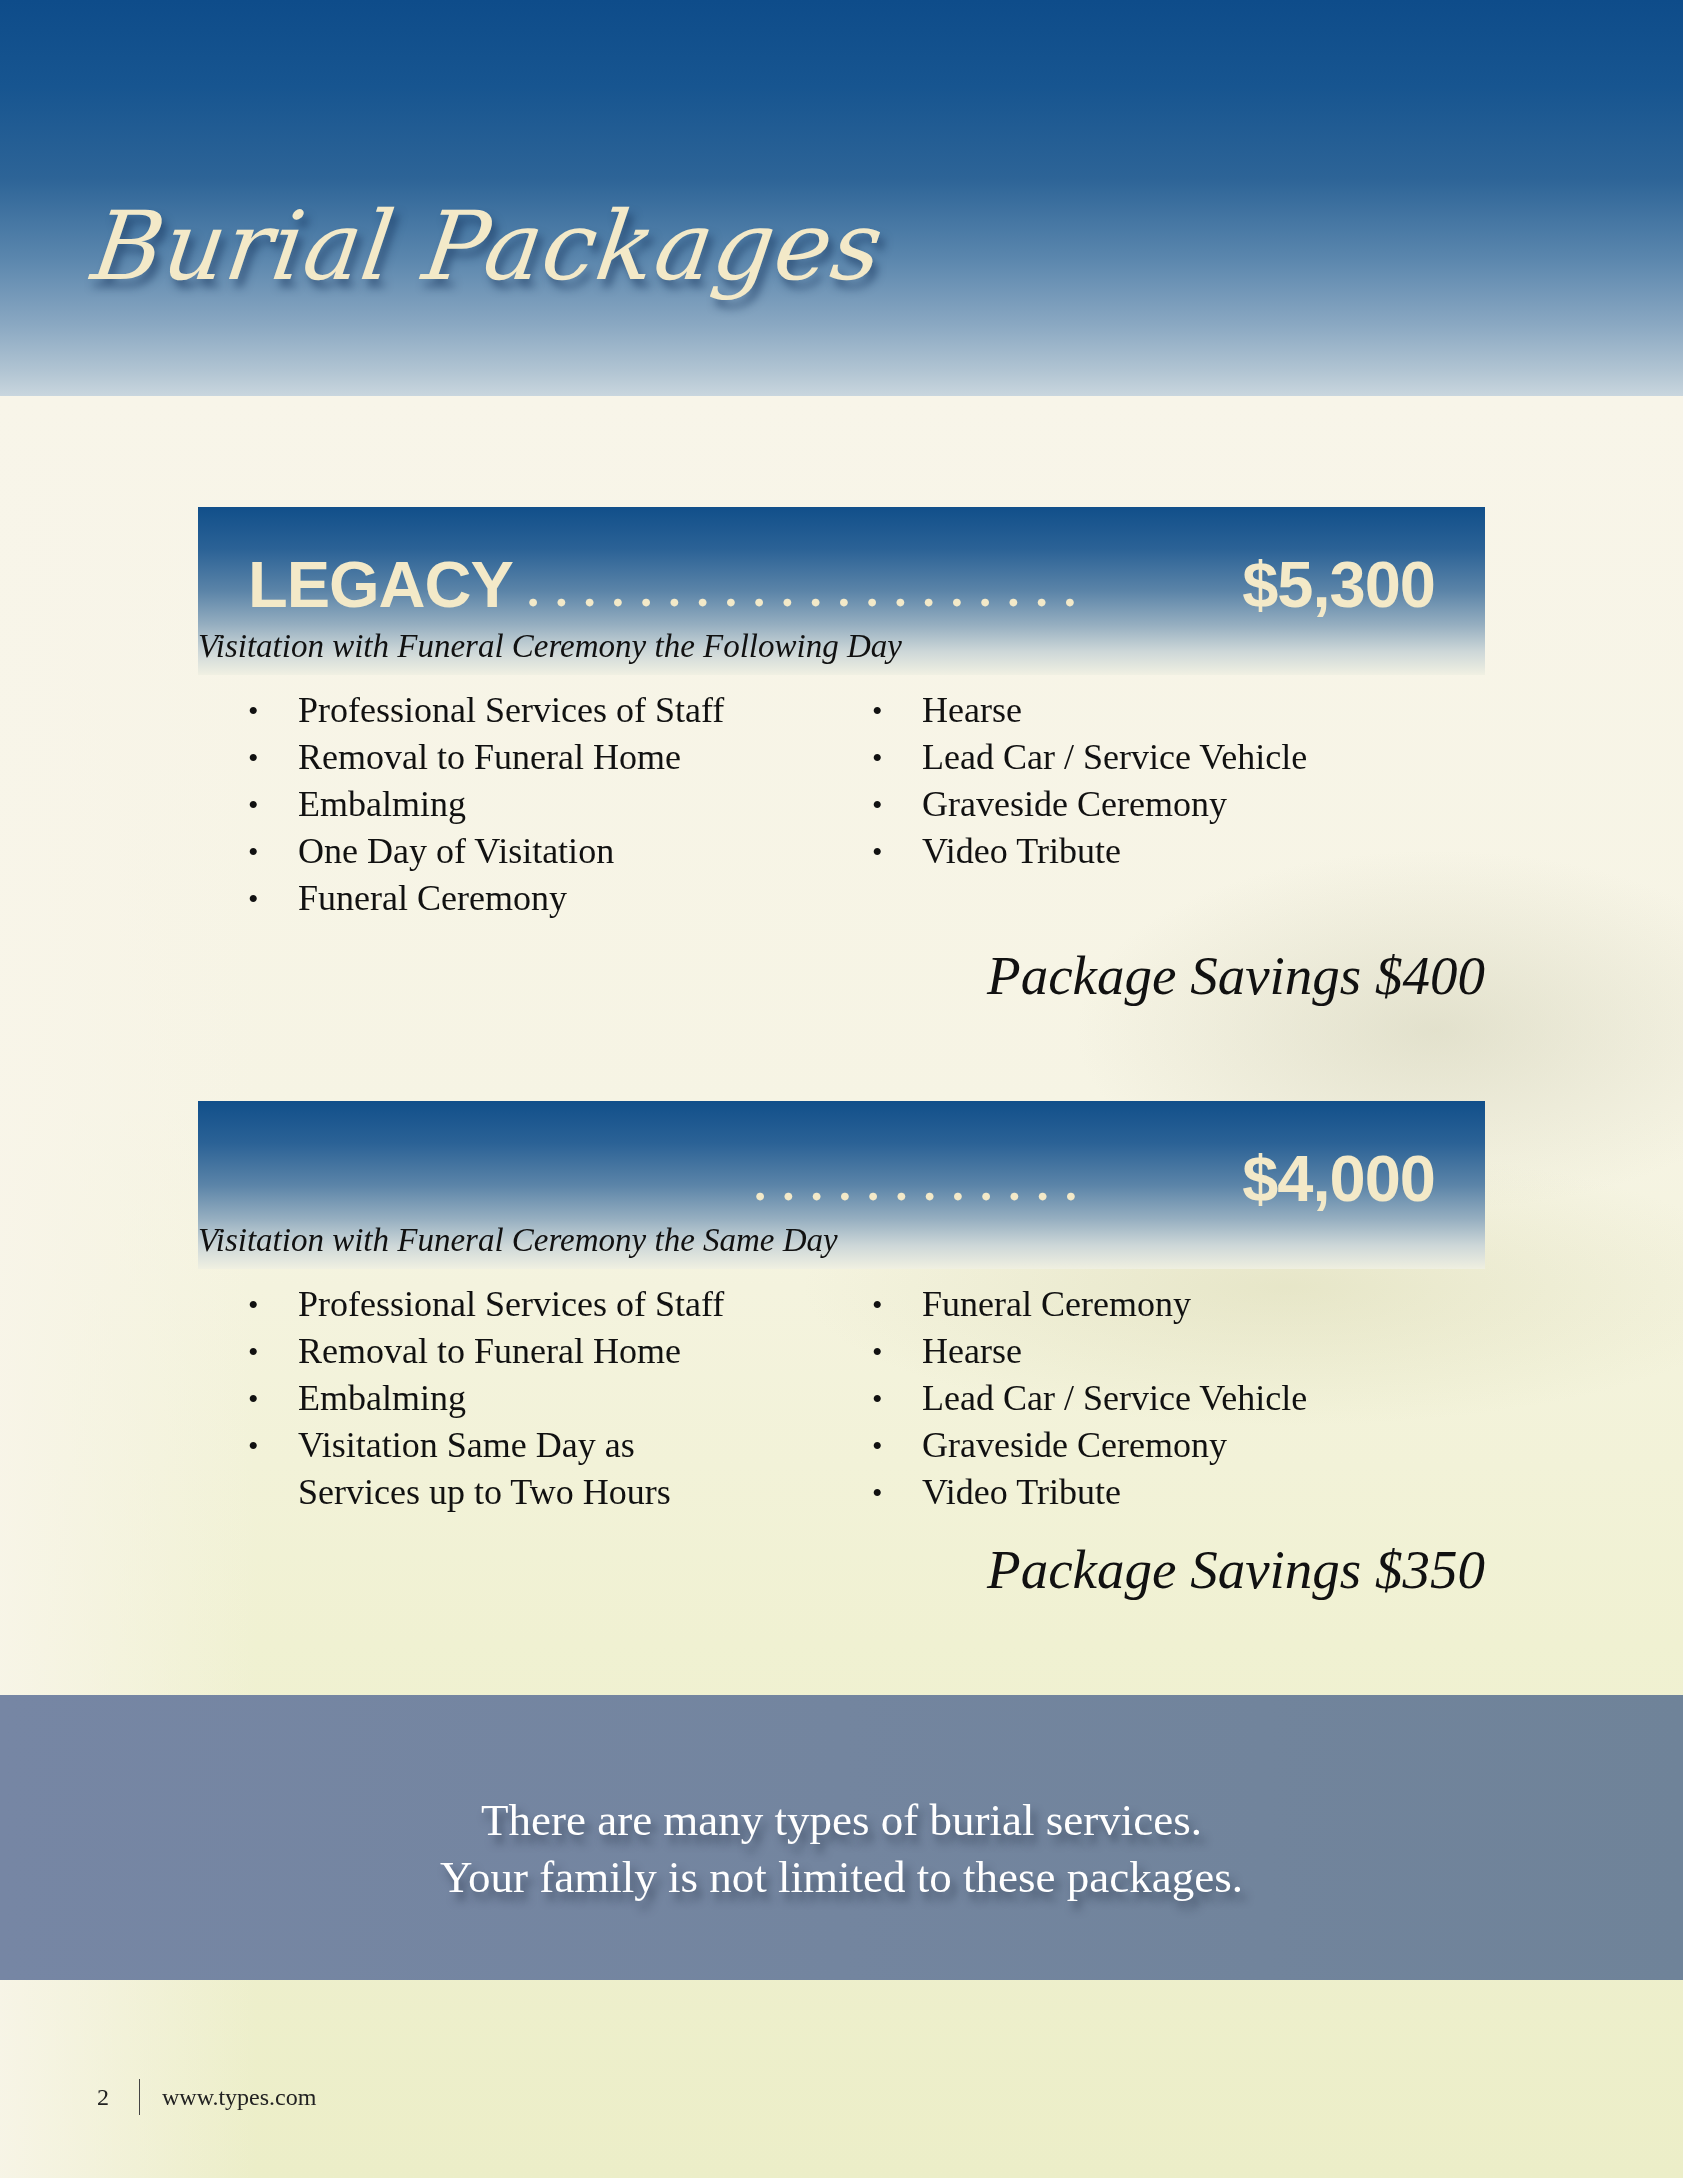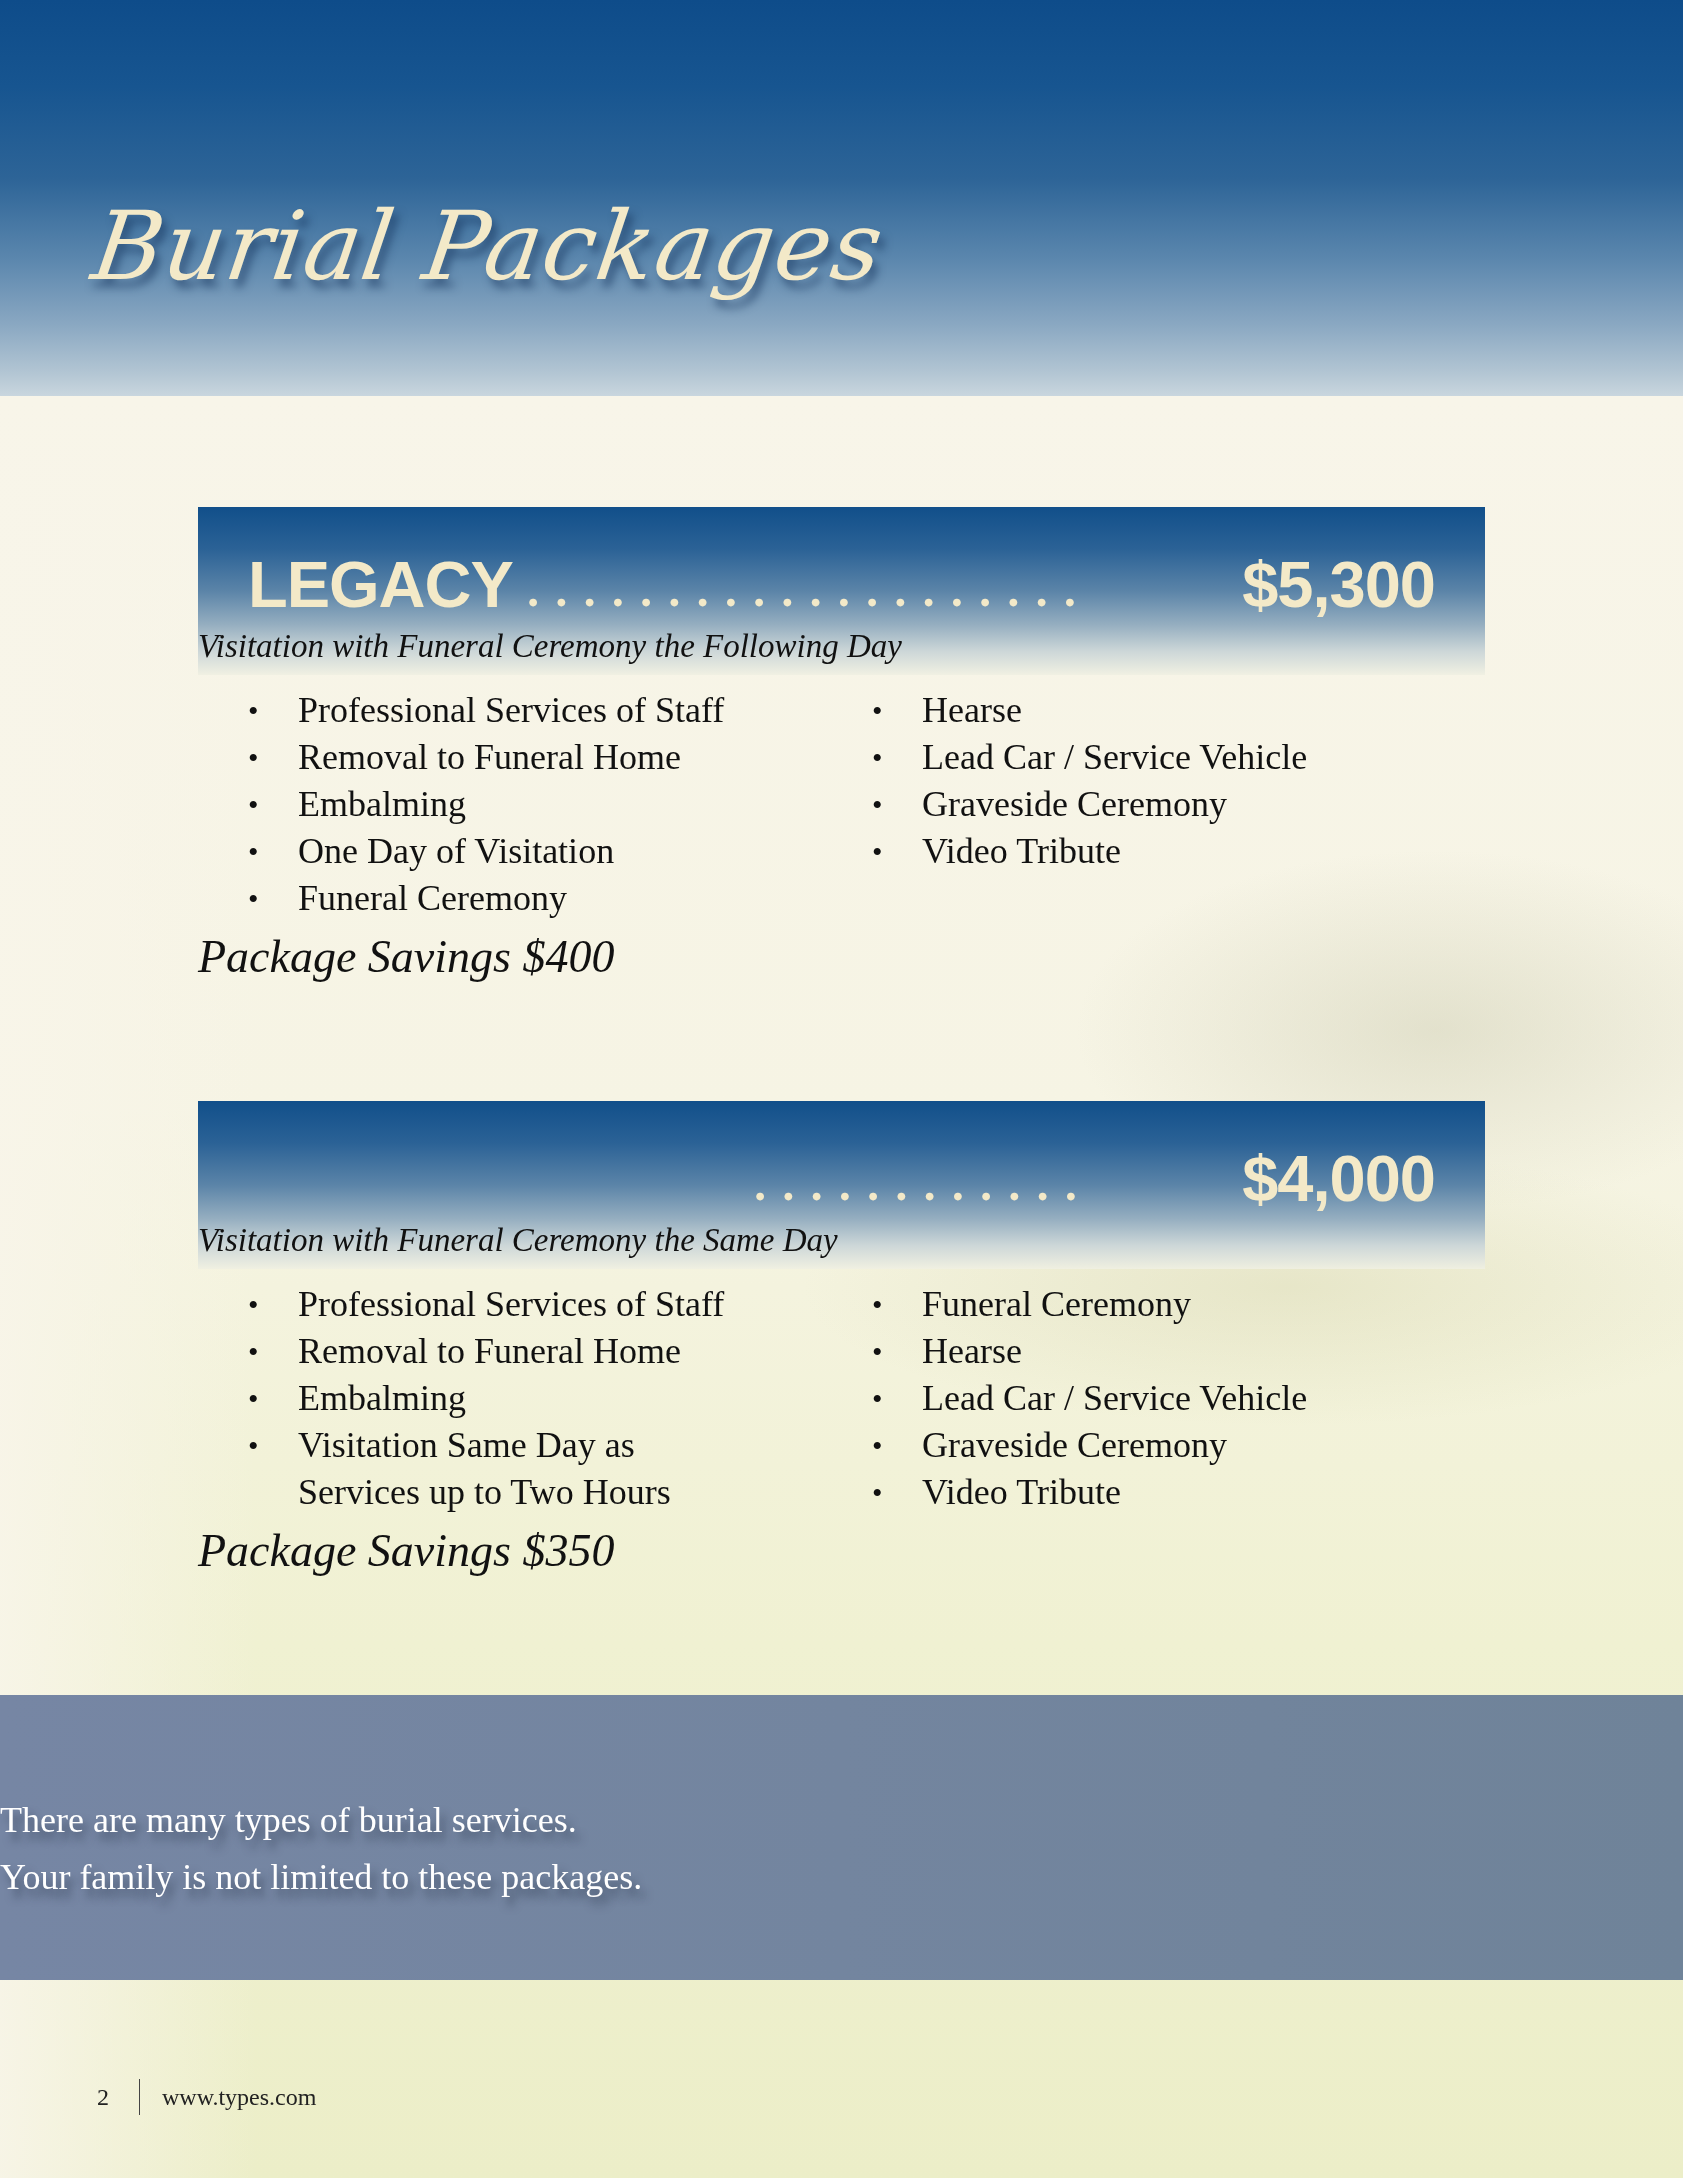--- a/index.html
+++ b/index.html
@@ -57,29 +57,29 @@
   }
   .pkg-col { list-style: none; margin: 0; padding: 0; }
   .pkg-col.left { width: 624px; }
   .pkg-col li {
     position: relative; padding-left: 50px; font-size: 36px; line-height: 47px; color: #111;
   }
   .pkg-col li .bullet {
     position: absolute; left: 0; top: 0; font-size: 30px;
   }
   .pkg-savings {
-    text-align: left; font-style: italic; font-size: 46px; color: #111; margin-top: 8px;
+    text-align: right; font-style: italic; font-size: 55px; color: #111; margin-top: 22px;
   }
   .banner {
     position: absolute; left: 0; top: 1695px; width: 1683px; height: 285px;
     background: linear-gradient(90deg, #7686a4 0%, #73859f 50%, #6f8399 100%);
   }
   .banner-text {
-    position: absolute; left: 0; right: 0; top: 97px; text-align: left;
-    font-size: 36px; line-height: 57px; color: #ffffff;
+    position: absolute; left: 0; right: 0; top: 97px; text-align: center;
+    font-size: 45px; line-height: 57px; color: #ffffff;
     text-shadow: 5px 8px 8px rgba(30,40,60,0.55);
   }
   .footer {
     position: absolute; left: 97px; top: 2079px; display: flex; align-items: center;
     font-size: 24px; color: #222;
   }
   .footer .divider { display: inline-block; width: 1px; height: 36px; background: #444; margin: 0 22px 0 30px; }
 </style>
 </head>
 <body>

